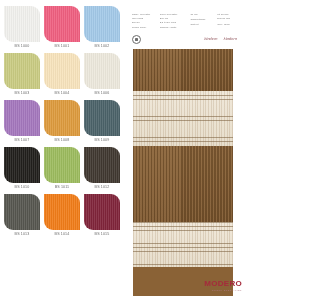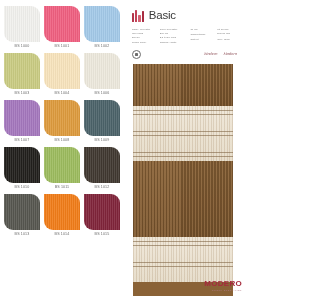--- a/index.html
+++ b/index.html
@@ -273,29 +273,20 @@
         </div>
         <div class="swatch-cell">
           <div class="swatch-chip" style="background: rgb(128, 36, 58);"></div>
           <div class="swatch-label">BS 1015</div>
         </div>
       </div>
   </div>
 
   <div class="info-panel">
 
-    <div class="brand-row">
-      <div class="brand-logo">
-        <i class="bl1"></i>
-          <i class="bl2"></i>
-          <i class="bl3"></i>
-          <i class="bl4"></i>
-      </div>
-      <div class="brand-title">Basic</div>
-    </div>
 
     <div class="spec-block" id="spec-block">
         <div class="spec-col c1">
           <div class="spec-line">Tissu : polyester</div>
           <div class="spec-line">Oeil-olling</div>
           <div class="spec-line">Ein-dry</div>
           <div class="spec-line">Trame-kiewy</div>
         </div>
         <div class="spec-col c2">
           <div class="spec-line">100% Polyester</div>

